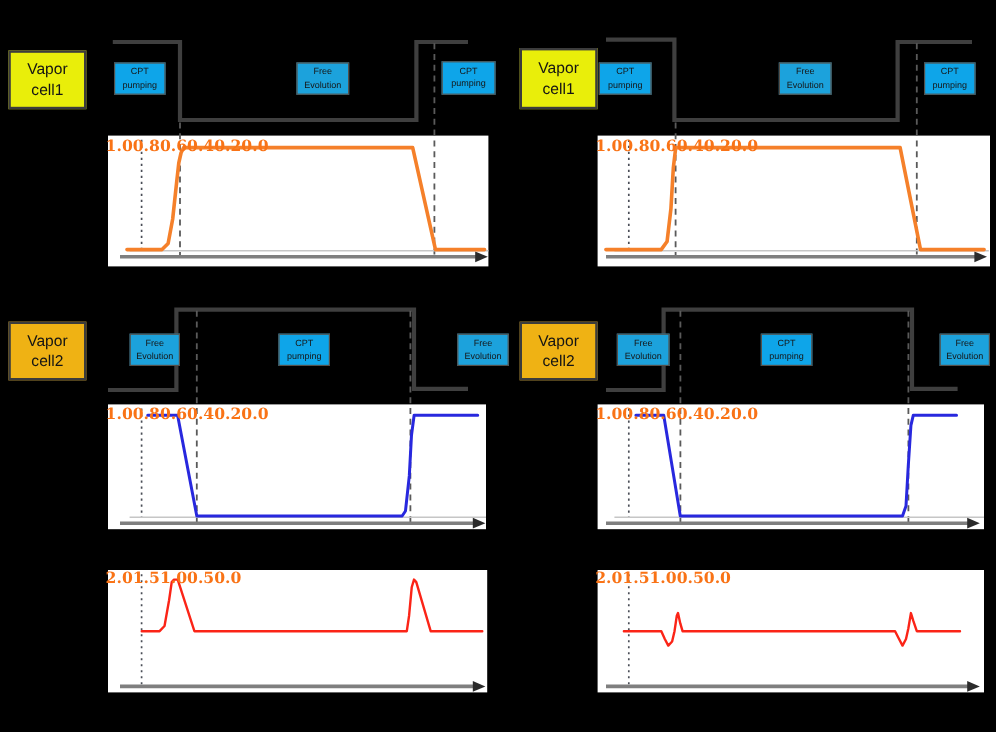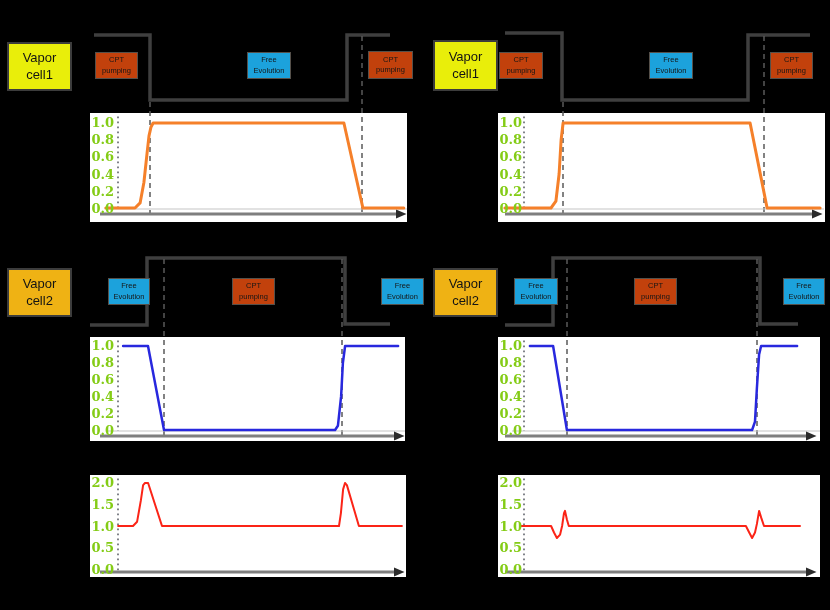--- a/index.html
+++ b/index.html
@@ -8,24 +8,24 @@
   .plotbg{position:absolute;background:#ffffff;}
   svg.overlay{position:absolute;left:0;top:0;width:830px;height:610px;}
   .cellbox{position:absolute;border:2px solid #3c3c3c;display:flex;flex-direction:column;
            align-items:center;justify-content:center;font-size:13px;line-height:1.3;
            color:#141414;text-align:center;}
   .cell1{background:#E9EE0A;}
   .cell2{background:#EFB214;}
   .phasebox{position:absolute;border:1px solid #55504a;display:flex;flex-direction:column;
             align-items:center;justify-content:center;font-size:7.5px;line-height:1.35;
             color:#161616;text-align:center;}
-  .cpt{background:#c2410c;}
+  .cpt{background:#0ea5e9;}
   .free{background:#1CA2DC;margin-left:15px;}
-  .ticks{position:absolute;display:flex;flex-direction:column;justify-content:space-between;
-         font-family:"DejaVu Serif",serif;font-weight:bold;font-size:13px;color:#84cc16;
+  .ticks{position:absolute;display:flex;flex-direction:row;justify-content:space-between;
+         font-family:"DejaVu Serif",serif;font-weight:bold;font-size:13px;color:#f97316;
          text-align:right;}
   .tick{height:15px;line-height:15px;}
   .pulse{fill:none;stroke:#3F3F3F;stroke-width:3.5;}
   .dashline{fill:none;stroke:#5A5A5A;stroke-width:1.5;stroke-dasharray:5 4;}
   .yaxis{fill:none;stroke:#4A4E57;stroke-width:1.4;stroke-dasharray:1.8 3.2;}
   .zeroline{fill:none;stroke:#C6C6C6;stroke-width:1.2;}
   .xaxis{fill:none;stroke:#7F7F7F;stroke-width:3;}
   .arrow{fill:#2B2B2B;}
   .curve{fill:none;stroke-linejoin:round;stroke-linecap:round;}
 </style>

